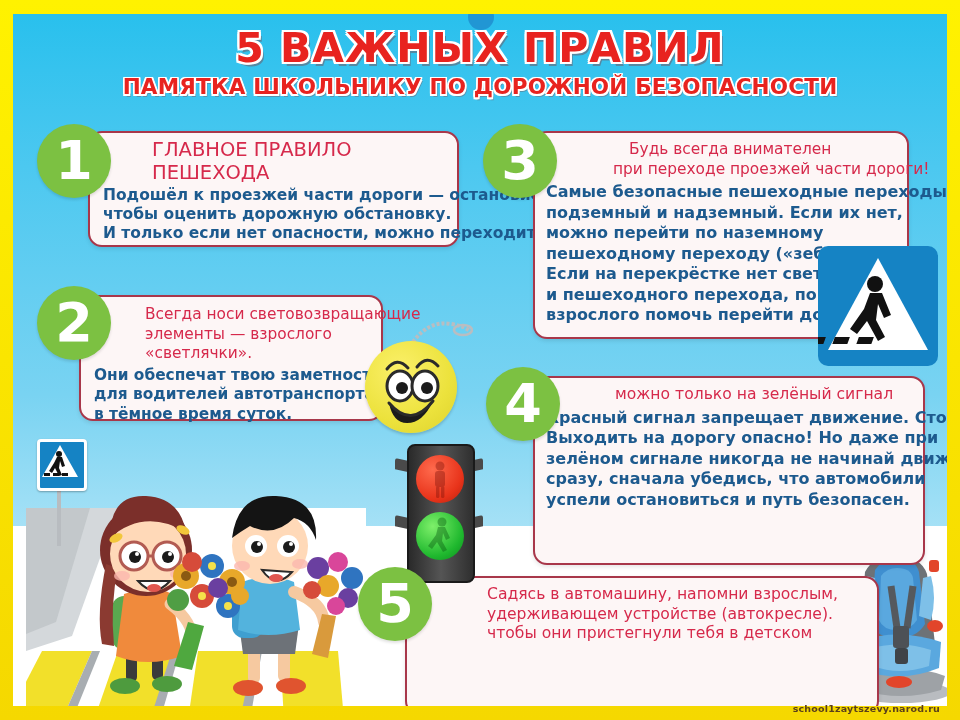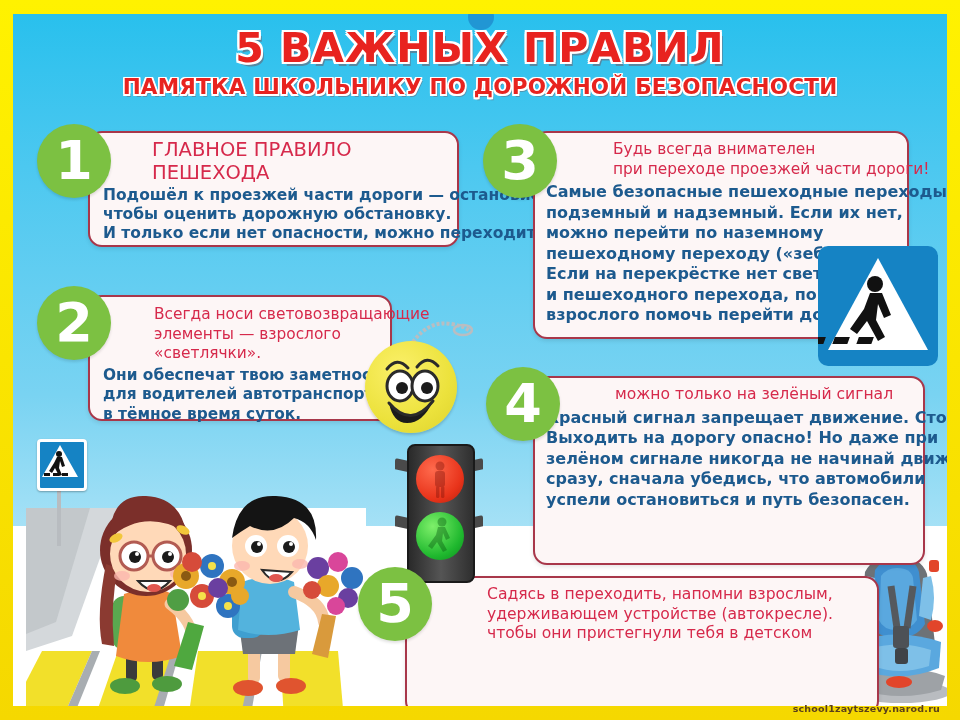--- a/index.html
+++ b/index.html
@@ -41,21 +41,21 @@
 
   
   #card1{left:75px;top:117px;width:367px;height:112px;}
   #badge1{left:24px;top:110px;}
   #card1 .inner-pad{padding:5px 10px 6px 62px;}
   #card1 .hl{font-size:19.5px;line-height:23px;}
   #card1 .bd{font-size:15.5px;line-height:19px;}
   #card1 .body{margin-left:-49px;margin-top:2px;}
 
   
-  #card2{left:75px;top:281px;width:300px;height:122px;}
+  #card2{left:66px;top:281px;width:300px;height:122px;}
   #badge2{left:24px;top:272px;}
   #card2 .inner-pad{padding:8px 8px 6px 64px;}
   #card2 .hl{font-size:15.4px;line-height:19.5px;}
   #card2 .bd{font-size:15.4px;line-height:19.5px;}
   #card2 .body{margin-left:-51px;margin-top:2px;}
 
   
   #card3{left:520px;top:117px;width:372px;height:204px;}
   #badge3{left:470px;top:110px;}
   #card3 .inner-pad{padding:7px 8px 6px 52px;}
@@ -153,21 +153,21 @@
           <span class="bd ln">Они обеспечат твою заметность</span>
           <span class="bd ln">для водителей автотранспорта</span>
           <span class="bd ln">в тёмное время суток.</span>
         </div>
       </div>
     </div>
 
     <div class="badge" id="badge3">3</div>
     <div class="card" id="card3">
       <div class="inner-pad">
-        <span class="hl ln" style="margin-left:26px">Будь всегда внимателен</span>
+        <span class="hl ln" style="margin-left:42px">Будь всегда внимателен</span>
         <span class="hl ln" style="margin-left:26px">при переходе проезжей части дороги!</span>
         <div class="body">
           <span class="bd ln">Самые безопасные пешеходные переходы —</span>
           <span class="bd ln">подземный и надземный. Если их нет,</span>
           <span class="bd ln">можно перейти по наземному</span>
           <span class="bd ln">пешеходному переходу («зебре»).</span>
           <span class="bd ln">Если на перекрёстке нет светофора</span>
           <span class="bd ln">и пешеходного перехода, попроси</span>
           <span class="bd ln">взрослого помочь перейти дорогу.</span>
         </div>
@@ -184,21 +184,21 @@
           <span class="bd ln">зелёном сигнале никогда не начинай движение</span>
           <span class="bd ln">сразу, сначала убедись, что автомобили</span>
           <span class="bd ln">успели остановиться и путь безопасен.</span>
         </div>
       </div>
     </div>
 
     <div class="badge" id="badge5">5</div>
     <div class="card" id="card5">
       <div class="inner-pad">
-        <span class="hl ln" style="margin-left:22px">Садясь в переходить, напомни взрослым,</span>
+        <span class="hl ln" style="margin-left:22px">Садясь в автомашину, напомни взрослым,</span>
         <span class="hl ln" style="margin-left:22px">удерживающем устройстве (автокресле).</span>
         <span class="hl ln" style="margin-left:22px">чтобы они пристегнули тебя в детском</span>
       </div>
     </div>
 
     <div class="scene">
       <svg width="340" height="274" viewBox="0 0 340 274">
 
         <rect x="0" y="62" width="340" height="212" fill="#ffffff"></rect>
         <polygon points="0,62 92,62 46,190 0,205" fill="#d4d8db"></polygon>

